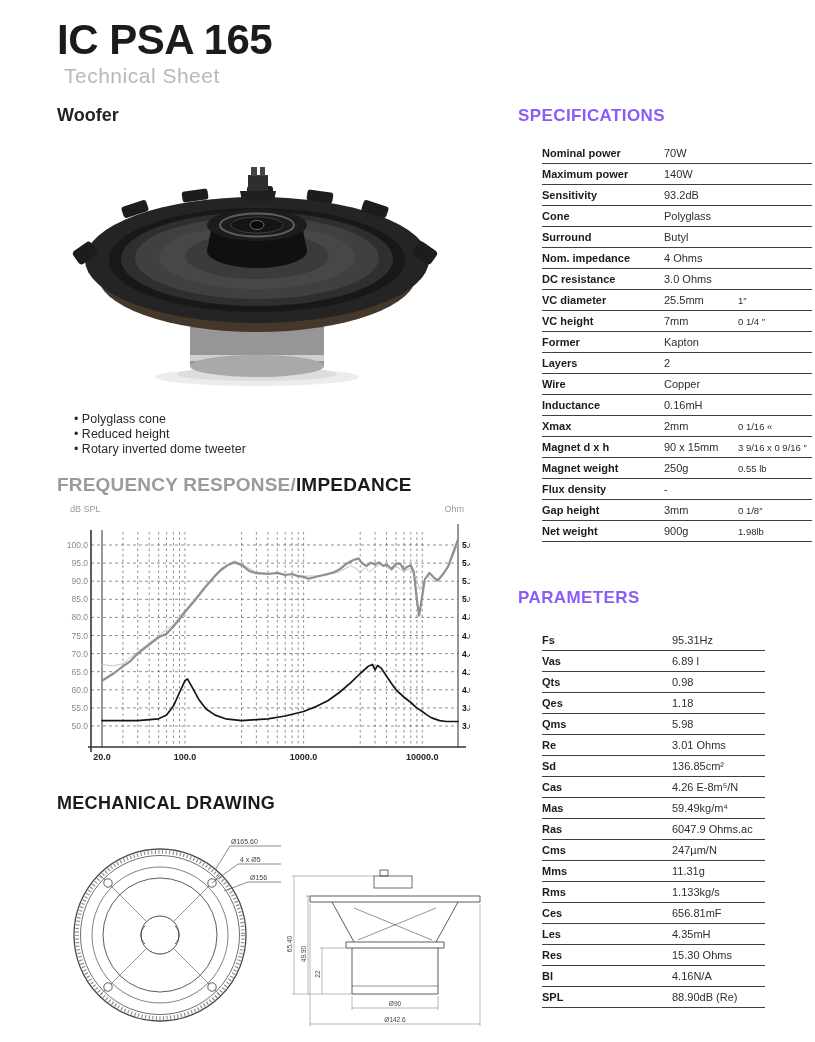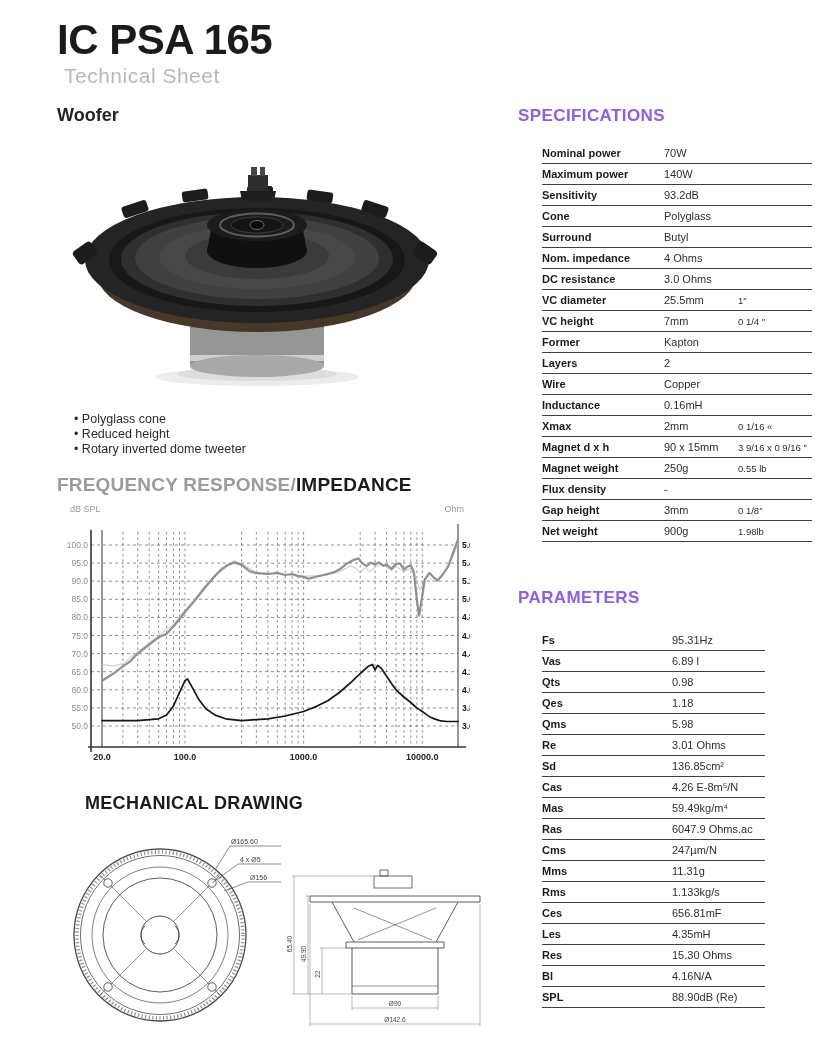--- a/index.html
+++ b/index.html
@@ -7,21 +7,21 @@
         font-family:"Liberation Sans",sans-serif;color:#1c1c1c;}
   .abs{position:absolute;}
   .title{font-size:42px;font-weight:bold;letter-spacing:-0.5px;color:#1b1b1b;}
   .subtitle{font-size:21px;color:#b8b8b8;letter-spacing:0.5px;}
   .h-woofer{font-size:18px;font-weight:600;color:#242424;}
   .features{margin:14px;padding:0;list-style:none;}
   .features li{font-size:12.5px;color:#2a2a2a;line-height:15px;}
   .features li::before{content:"• ";}
   .sec-head{font-size:19px;font-weight:bold;letter-spacing:0.2px;color:#1b1b1b;white-space:nowrap;}
   .sec-head .gray{color:#9b9b9b;}
-  .mech-head{font-size:18px;font-weight:bold;color:#1b1b1b;letter-spacing:0.3px;margin-left:28px;}
+  .mech-head{font-size:18px;font-weight:bold;color:#1b1b1b;letter-spacing:0.3px;}
   .right-head{font-size:17px;font-weight:bold;letter-spacing:0.4px;color:#8b5cf6;}
   .tbl{display:block;}
   .trow{display:flex;height:20px;align-items:center;border-bottom:1px solid #3f3f3f;
         font-size:11px;color:#2e2e2e;margin-left:24px;}
   .spec .c1{width:122px;font-weight:bold;color:#1b1b1b;}
   .spec .c2{width:74px;}
   .spec .c3{flex:1;font-size:9.5px;}
   .param .c1{width:130px;font-weight:bold;color:#1b1b1b;}
   .param .c2{flex:1;}
   svg text{font-family:"Liberation Sans",sans-serif;}

